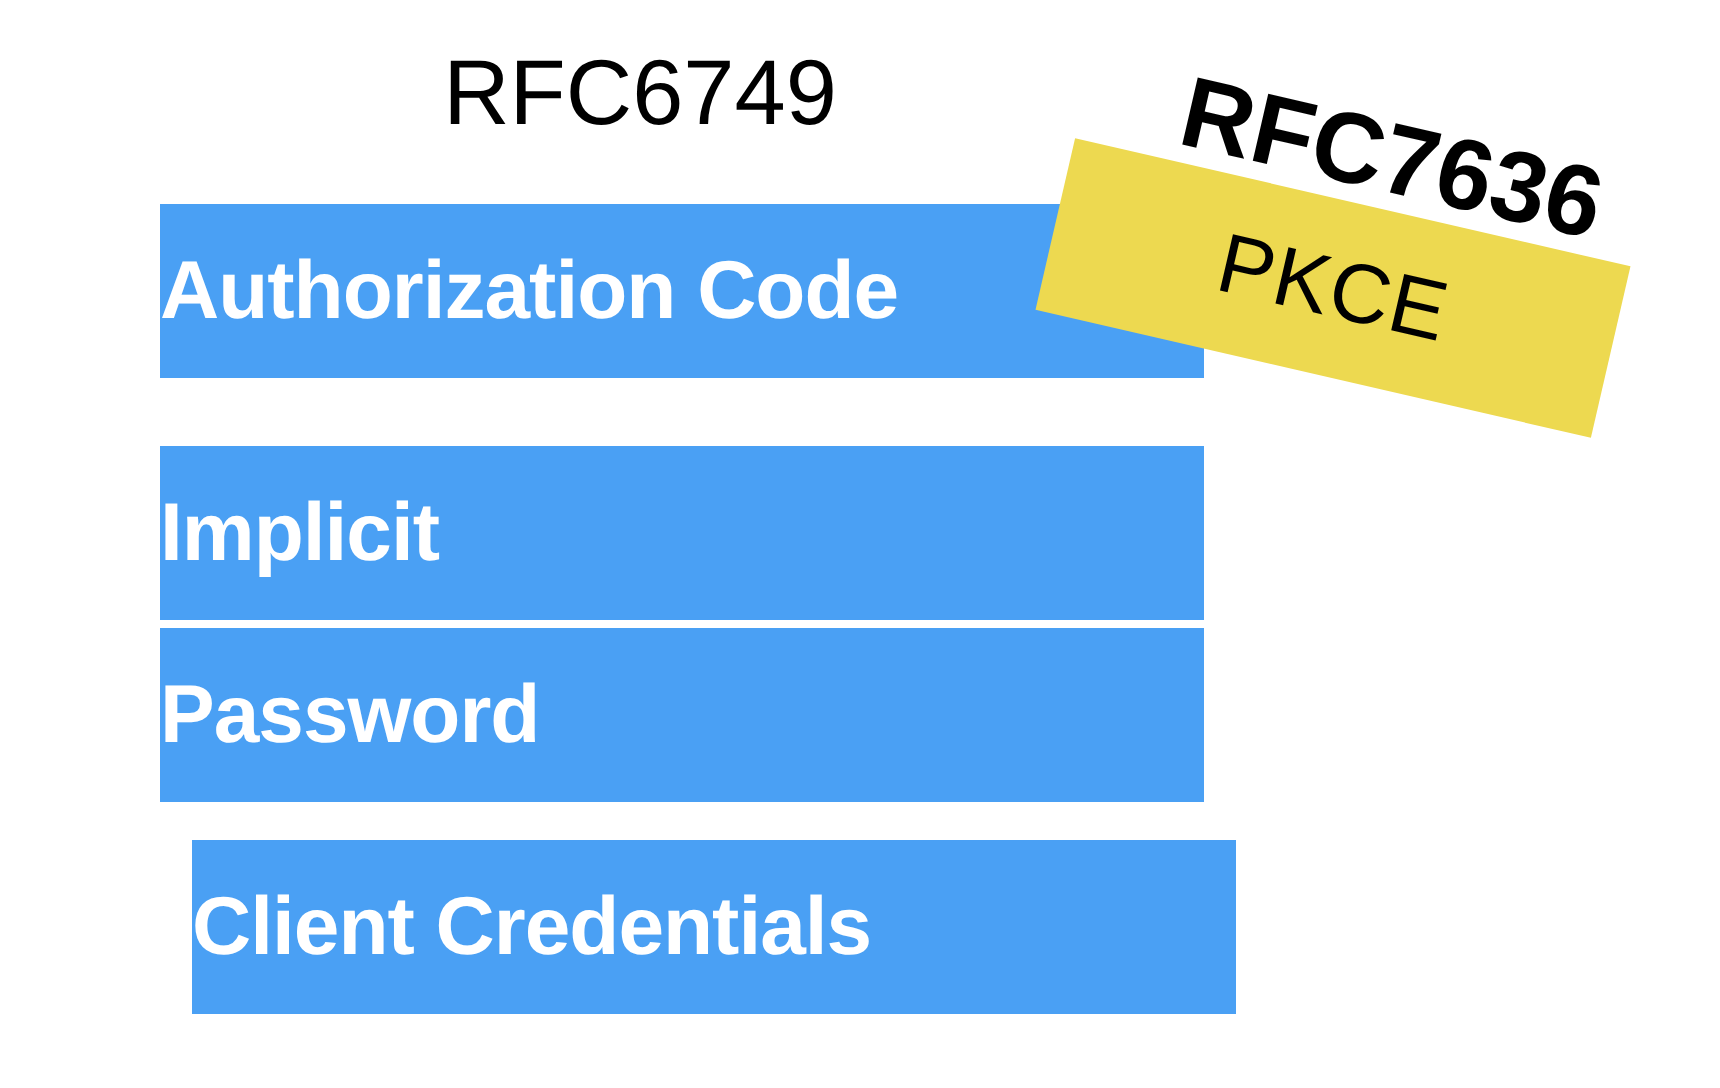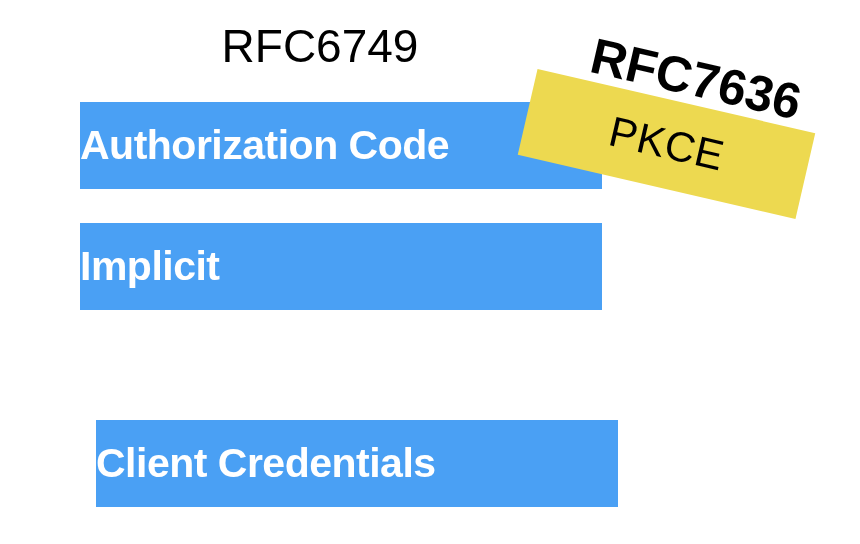--- a/index.html
+++ b/index.html
@@ -99,20 +99,23 @@
   <div class="group-title">RFC6749</div>
 
   <div class="bar bar-1">
     <span class="bar-label">Authorization Code</span>
   </div>
 
   <div class="bar bar-2">
     <span class="bar-label">Implicit</span>
   </div>
 
+  <div class="bar bar-3">
+    <span class="bar-label">Password</span>
+  </div>
 
   <div class="bar bar-4">
     <span class="bar-label">Client Credentials</span>
   </div>
 
   <div class="pkce-banner">
     <span class="pkce-label">PKCE</span>
   </div>
 
   <div class="overlay-title">RFC7636</div>

